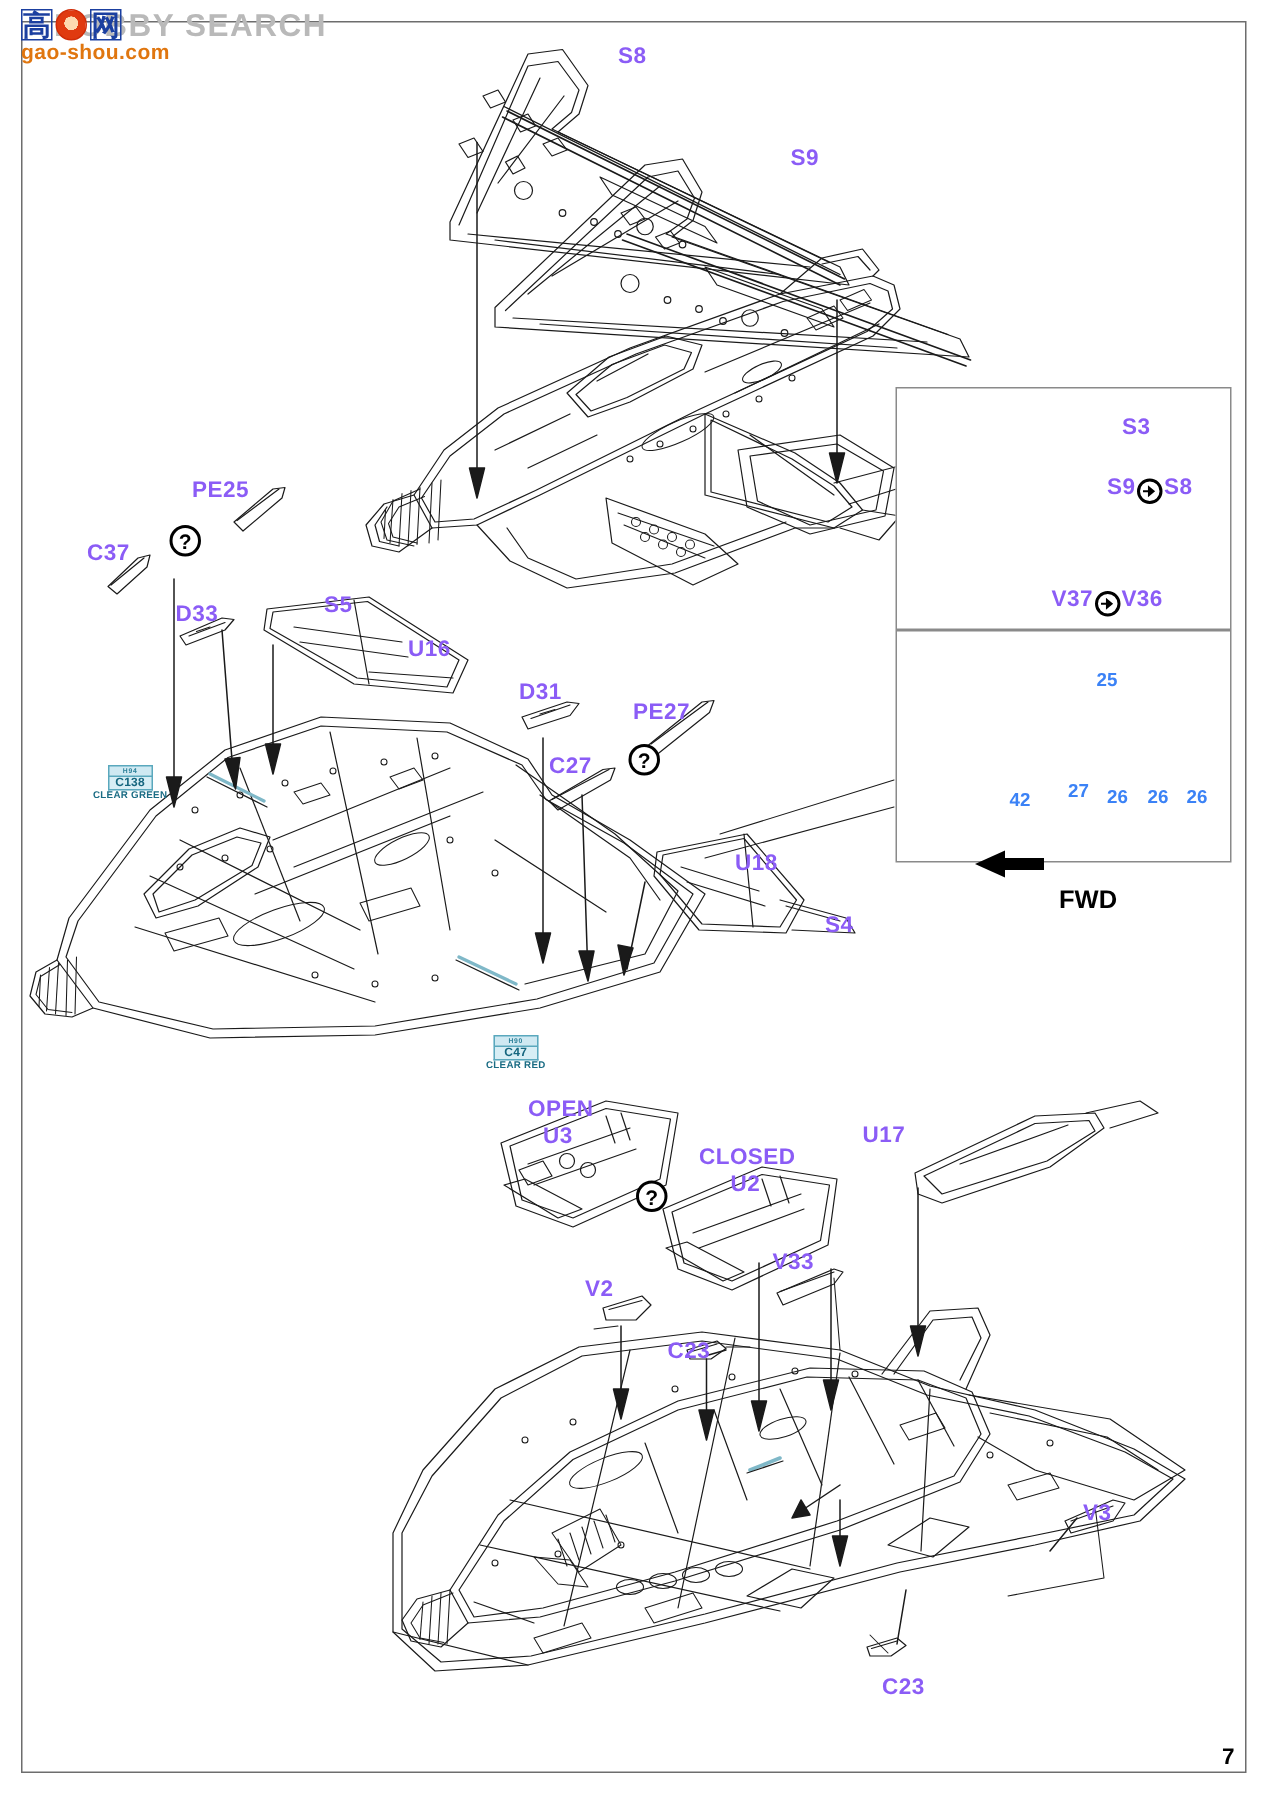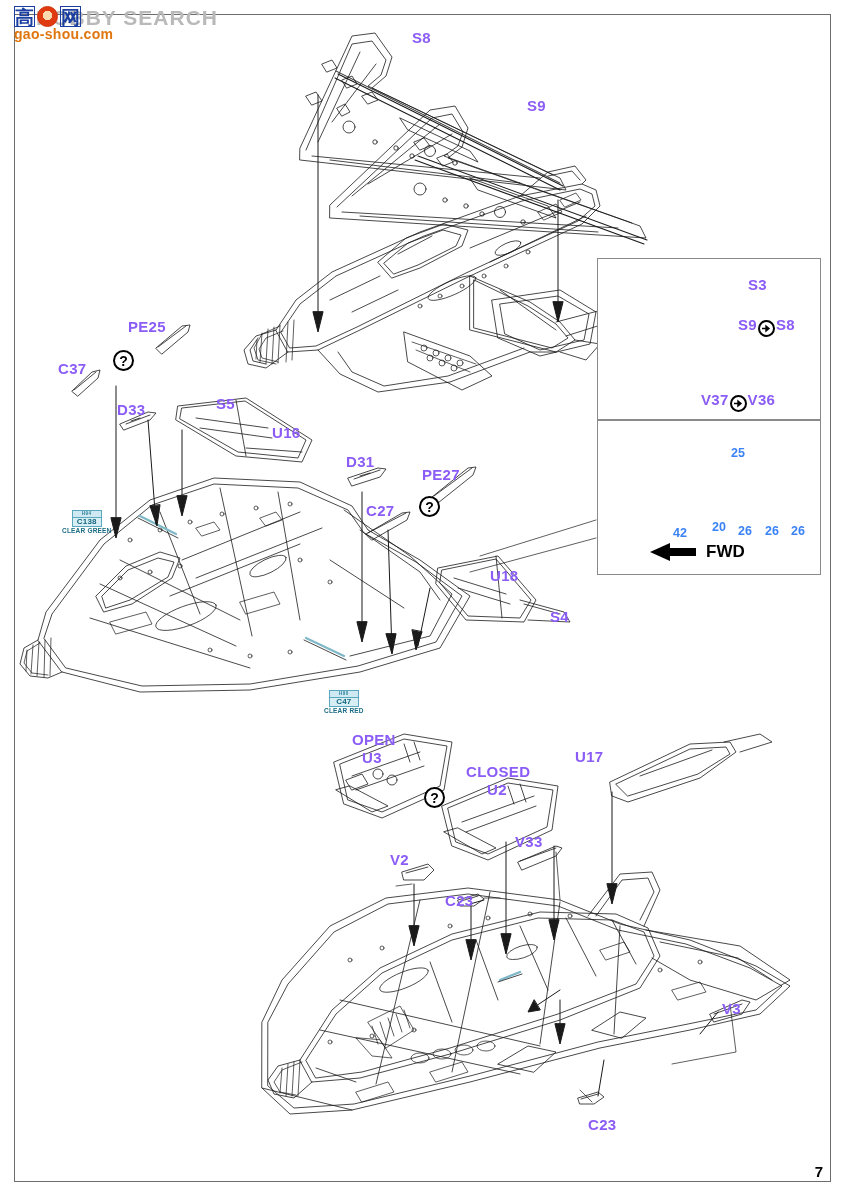--- a/index.html
+++ b/index.html
@@ -96,21 +96,21 @@
 
   
   .fwd-wrap{position:absolute;display:flex;align-items:center;gap:6px;}
   .fwd-arrow{
     width:0;height:0;border-top:9px solid transparent;border-bottom:9px solid transparent;
     border-right:20px solid #000;position:relative;
   }
   .fwd-arrow:after{
     content:"";position:absolute;left:20px;top:-4px;width:26px;height:8px;background:#000;
   }
-  .fwd-txt{font-family:"Liberation Sans",sans-serif;font-weight:700;font-size:17px;margin-left:30px;}
+  .fwd-txt{font-family:"Liberation Sans",sans-serif;font-weight:700;font-size:17px;margin-left:30px;margin-top:48px;}
 
   
   .pageno{
     position:absolute;right:22px;bottom:20px;font-family:"Liberation Sans",sans-serif;
     font-weight:700;font-size:15px;color:#000;
   }
   
   .art{position:absolute;left:0;top:0;width:845px;height:1200px;pointer-events:none;}
   .art svg{display:block;}
   
@@ -674,21 +674,21 @@
     <span>V37</span><span class="swap">
         <svg width="11" height="9" viewBox="0 0 11 9">
           <path d="M1 4.5 H7 M5 2 L8 4.5 L5 7 Z" stroke="#000" stroke-width="1.4" fill="#000"></path>
         </svg>
       </span><span>V36</span>
   </div>
 
   <div class="inset inset-photo" style="left:597px;top:420px;width:224px;height:155px"></div>
   <div class="pnum" style="left:731px;top:446px">25</div>
   <div class="pnum" style="left:673px;top:526px">42</div>
-  <div class="pnum" style="left:712px;top:520px">20</div>
+  <div class="pnum" style="left:712px;top:520px">27</div>
   <div class="pnum" style="left:738px;top:524px">26</div>
   <div class="pnum" style="left:765px;top:524px">26</div>
   <div class="pnum" style="left:791px;top:524px">26</div>
 
   <div class="fwd-wrap" style="left:650px;top:542px">
     <div class="fwd-arrow"></div>
     <div class="fwd-txt">FWD</div>
   </div>
 
   <div class="pageno">7</div>

